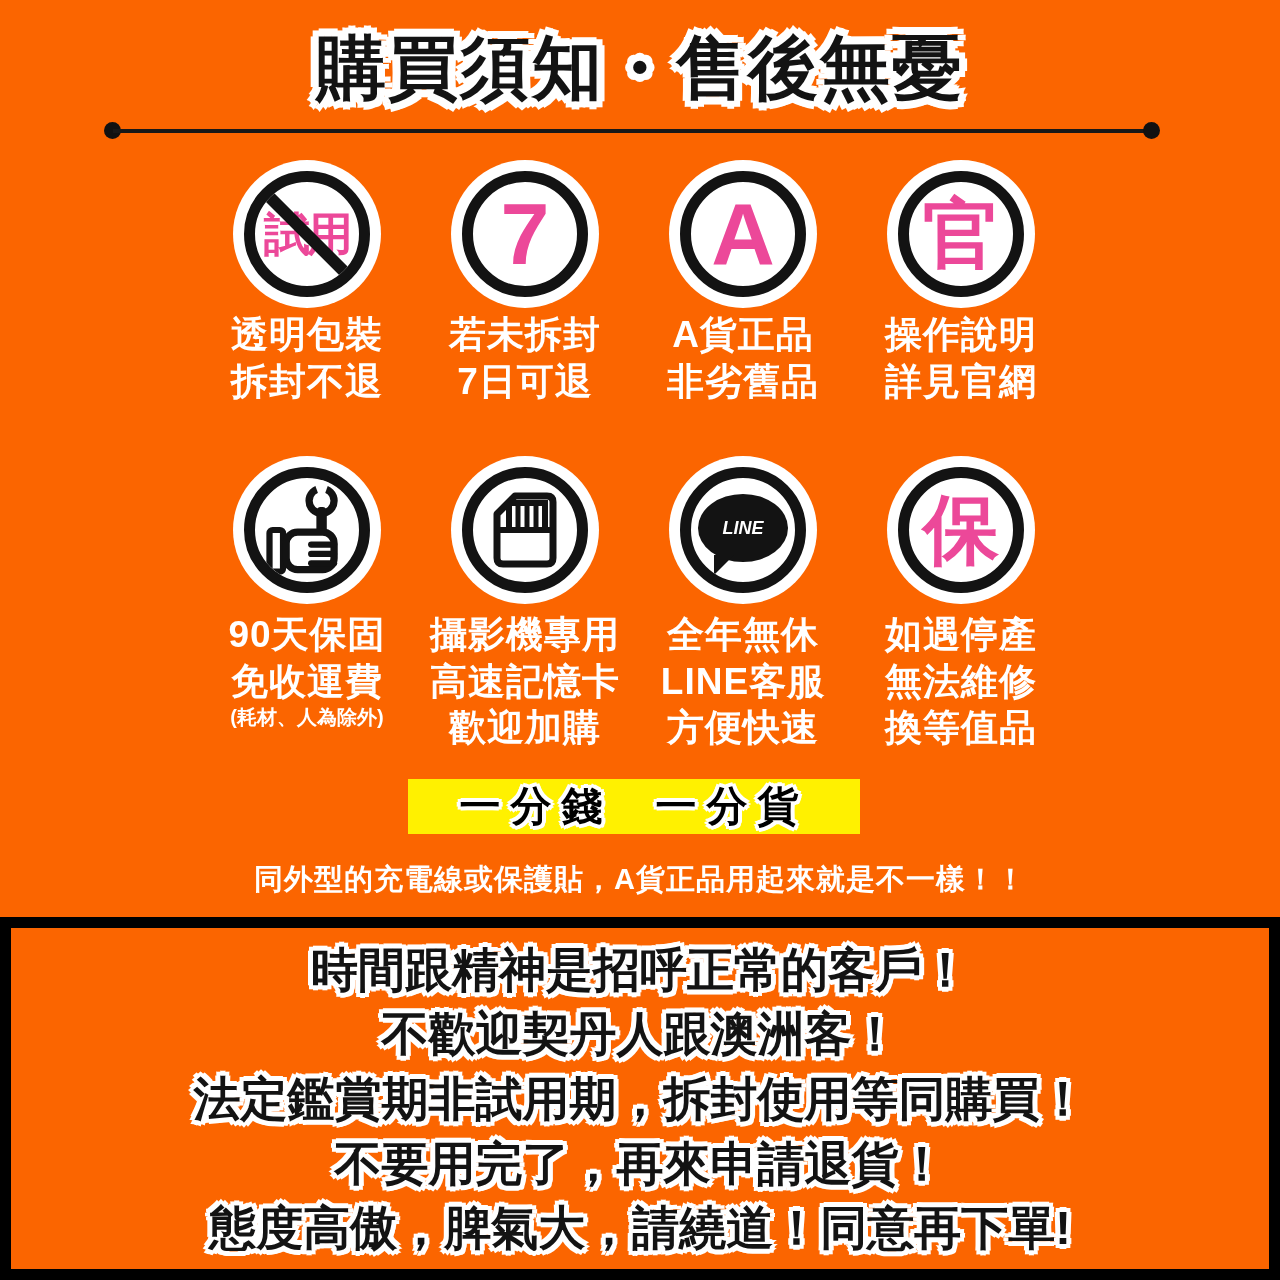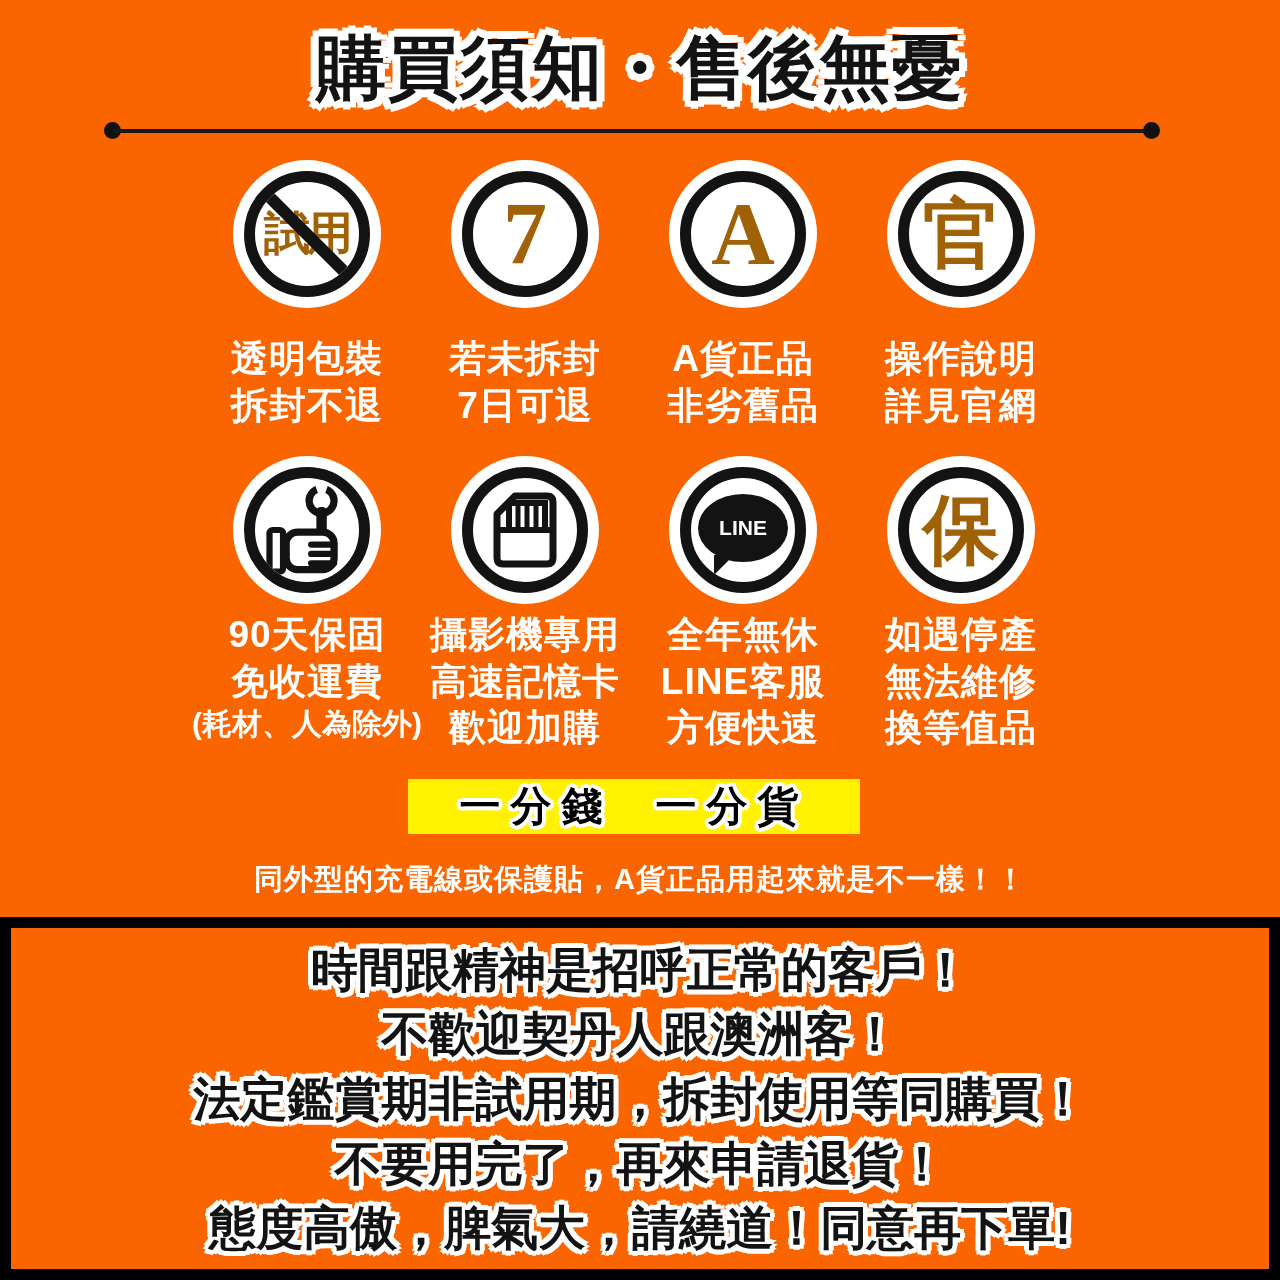--- a/index.html
+++ b/index.html
@@ -29,42 +29,42 @@
   .cell { width:218px; display:flex; flex-direction:column; align-items:center; }
   .disc {
     width:148px; height:148px; background:#fff; border-radius:50%;
     display:flex; align-items:center; justify-content:center; flex:none;
   }
   .ring {
     width:126px; height:126px; box-sizing:border-box; border:11px solid #131313;
     border-radius:50%; background:#fff; position:relative; overflow:hidden;
     display:flex; align-items:center; justify-content:center;
   }
-  .glyph    { color:#a16207; line-height:1;font-family:Liberation Serif, serif; }
+  .glyph    { color:#ec4899; line-height:1; }
   .glyph-cjk2 { font-size:46px; letter-spacing:-3px; }
   .glyph-num  { font-size:88px; }
   .glyph-cjk1 { font-size:76px; }
   .slash {
     position:absolute; top:50%; left:-40%; width:180%; height:12px; margin-top:-6px;
     background:#131313; transform:rotate(45deg);
   }
   .cap {
-    margin-top:28px; text-align:center; color:#fff;
+    margin-top:4px; text-align:center; color:#fff;
     font-size:37px; line-height:1.26; letter-spacing:1px; white-space:nowrap;
   }
   .row2 .cap { margin-top:8px; }
-  .cap .small { font-size:30px; letter-spacing:0; }
+  .cap .small { font-size:20px; letter-spacing:0; }
 
   
   .line-bubble {
     position:relative; width:90px; height:68px; background:#131313;
     border-radius:45px / 34px; display:flex; align-items:center; justify-content:center;
     margin-top:-4px;
   }
-  .line-bubble span { color:#fff; font-size:21px; letter-spacing:0; }
+  .line-bubble span { color:#fff; font-size:18px; letter-spacing:0;font-style:italic; }
   .line-tail {
     position:absolute; left:16px; bottom:-13px; width:0; height:0;
     border-top:20px solid #131313; border-right:20px solid transparent;
   }
 
   
   .banner {
     position:absolute; left:408px; top:779px; width:452px; height:55px;
     background:#FFF100; display:flex; align-items:center; justify-content:center;
   }

